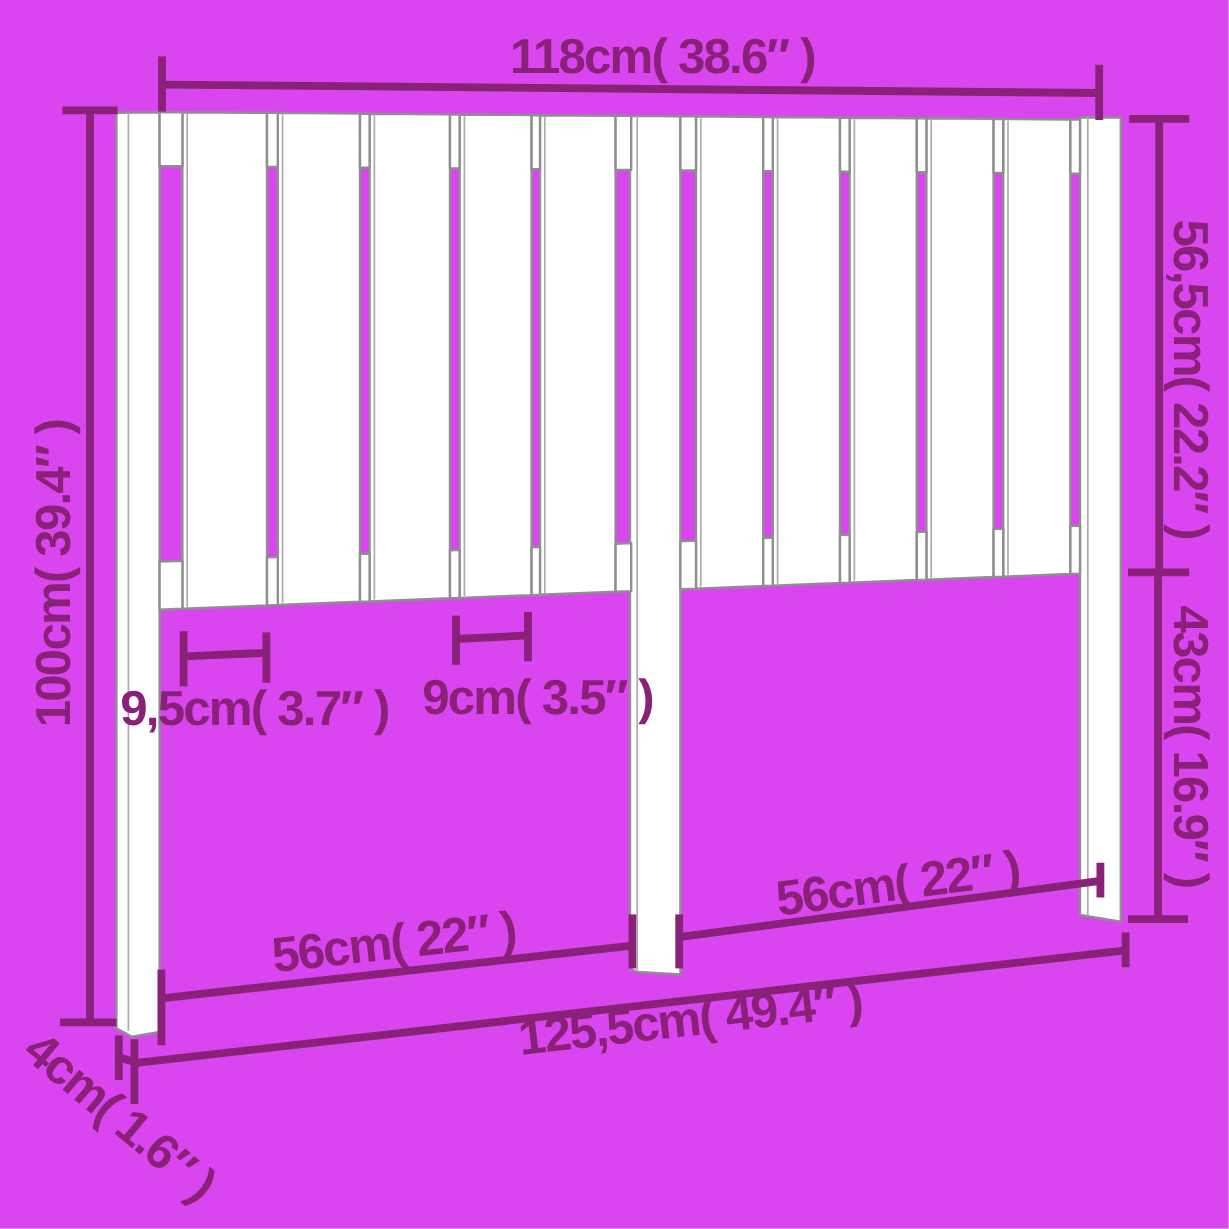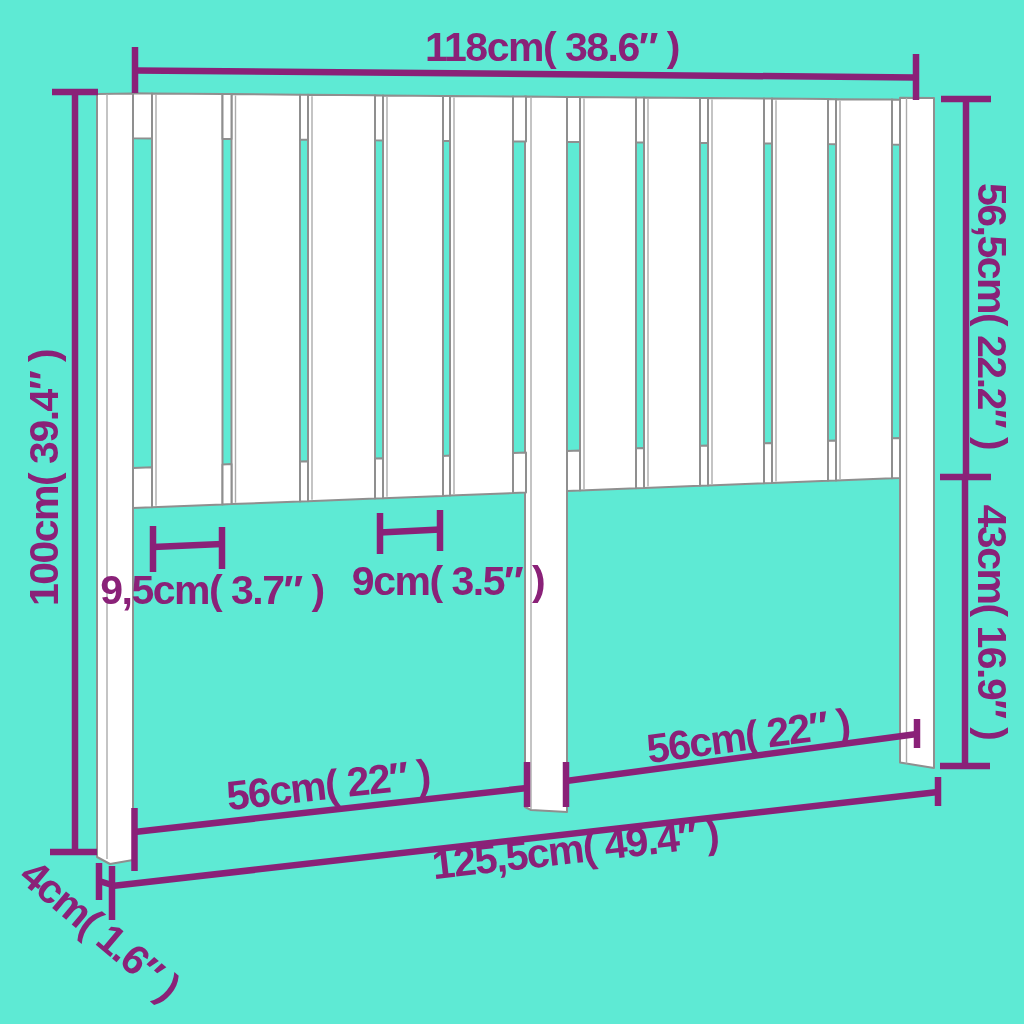--- a/index.html
+++ b/index.html
@@ -1,16 +1,16 @@
 <!DOCTYPE html>
 <html><head>
 <meta charset="utf-8">
 <style>
   html,body{margin:0;padding:0;background:#ffffff;}
-  .stage{position:relative;width:1024px;height:1024px;background:#5eead4;overflow:hidden;}
+  .stage{position:relative;width:1024px;height:1024px;background:#d946ef;overflow:hidden;}
   svg{display:block;}
   .dim-label{
     font-family:"Liberation Sans", sans-serif;
     font-weight:bold;
     font-size:41px;
     letter-spacing:-1.5px;
     fill:var(--accent,#8a2178);
   }
   .wood{fill:#ffffff;stroke:#8f8f8f;stroke-width:2;stroke-linejoin:round;}
   .sliver{stroke:#ababab;stroke-width:1.4;}

